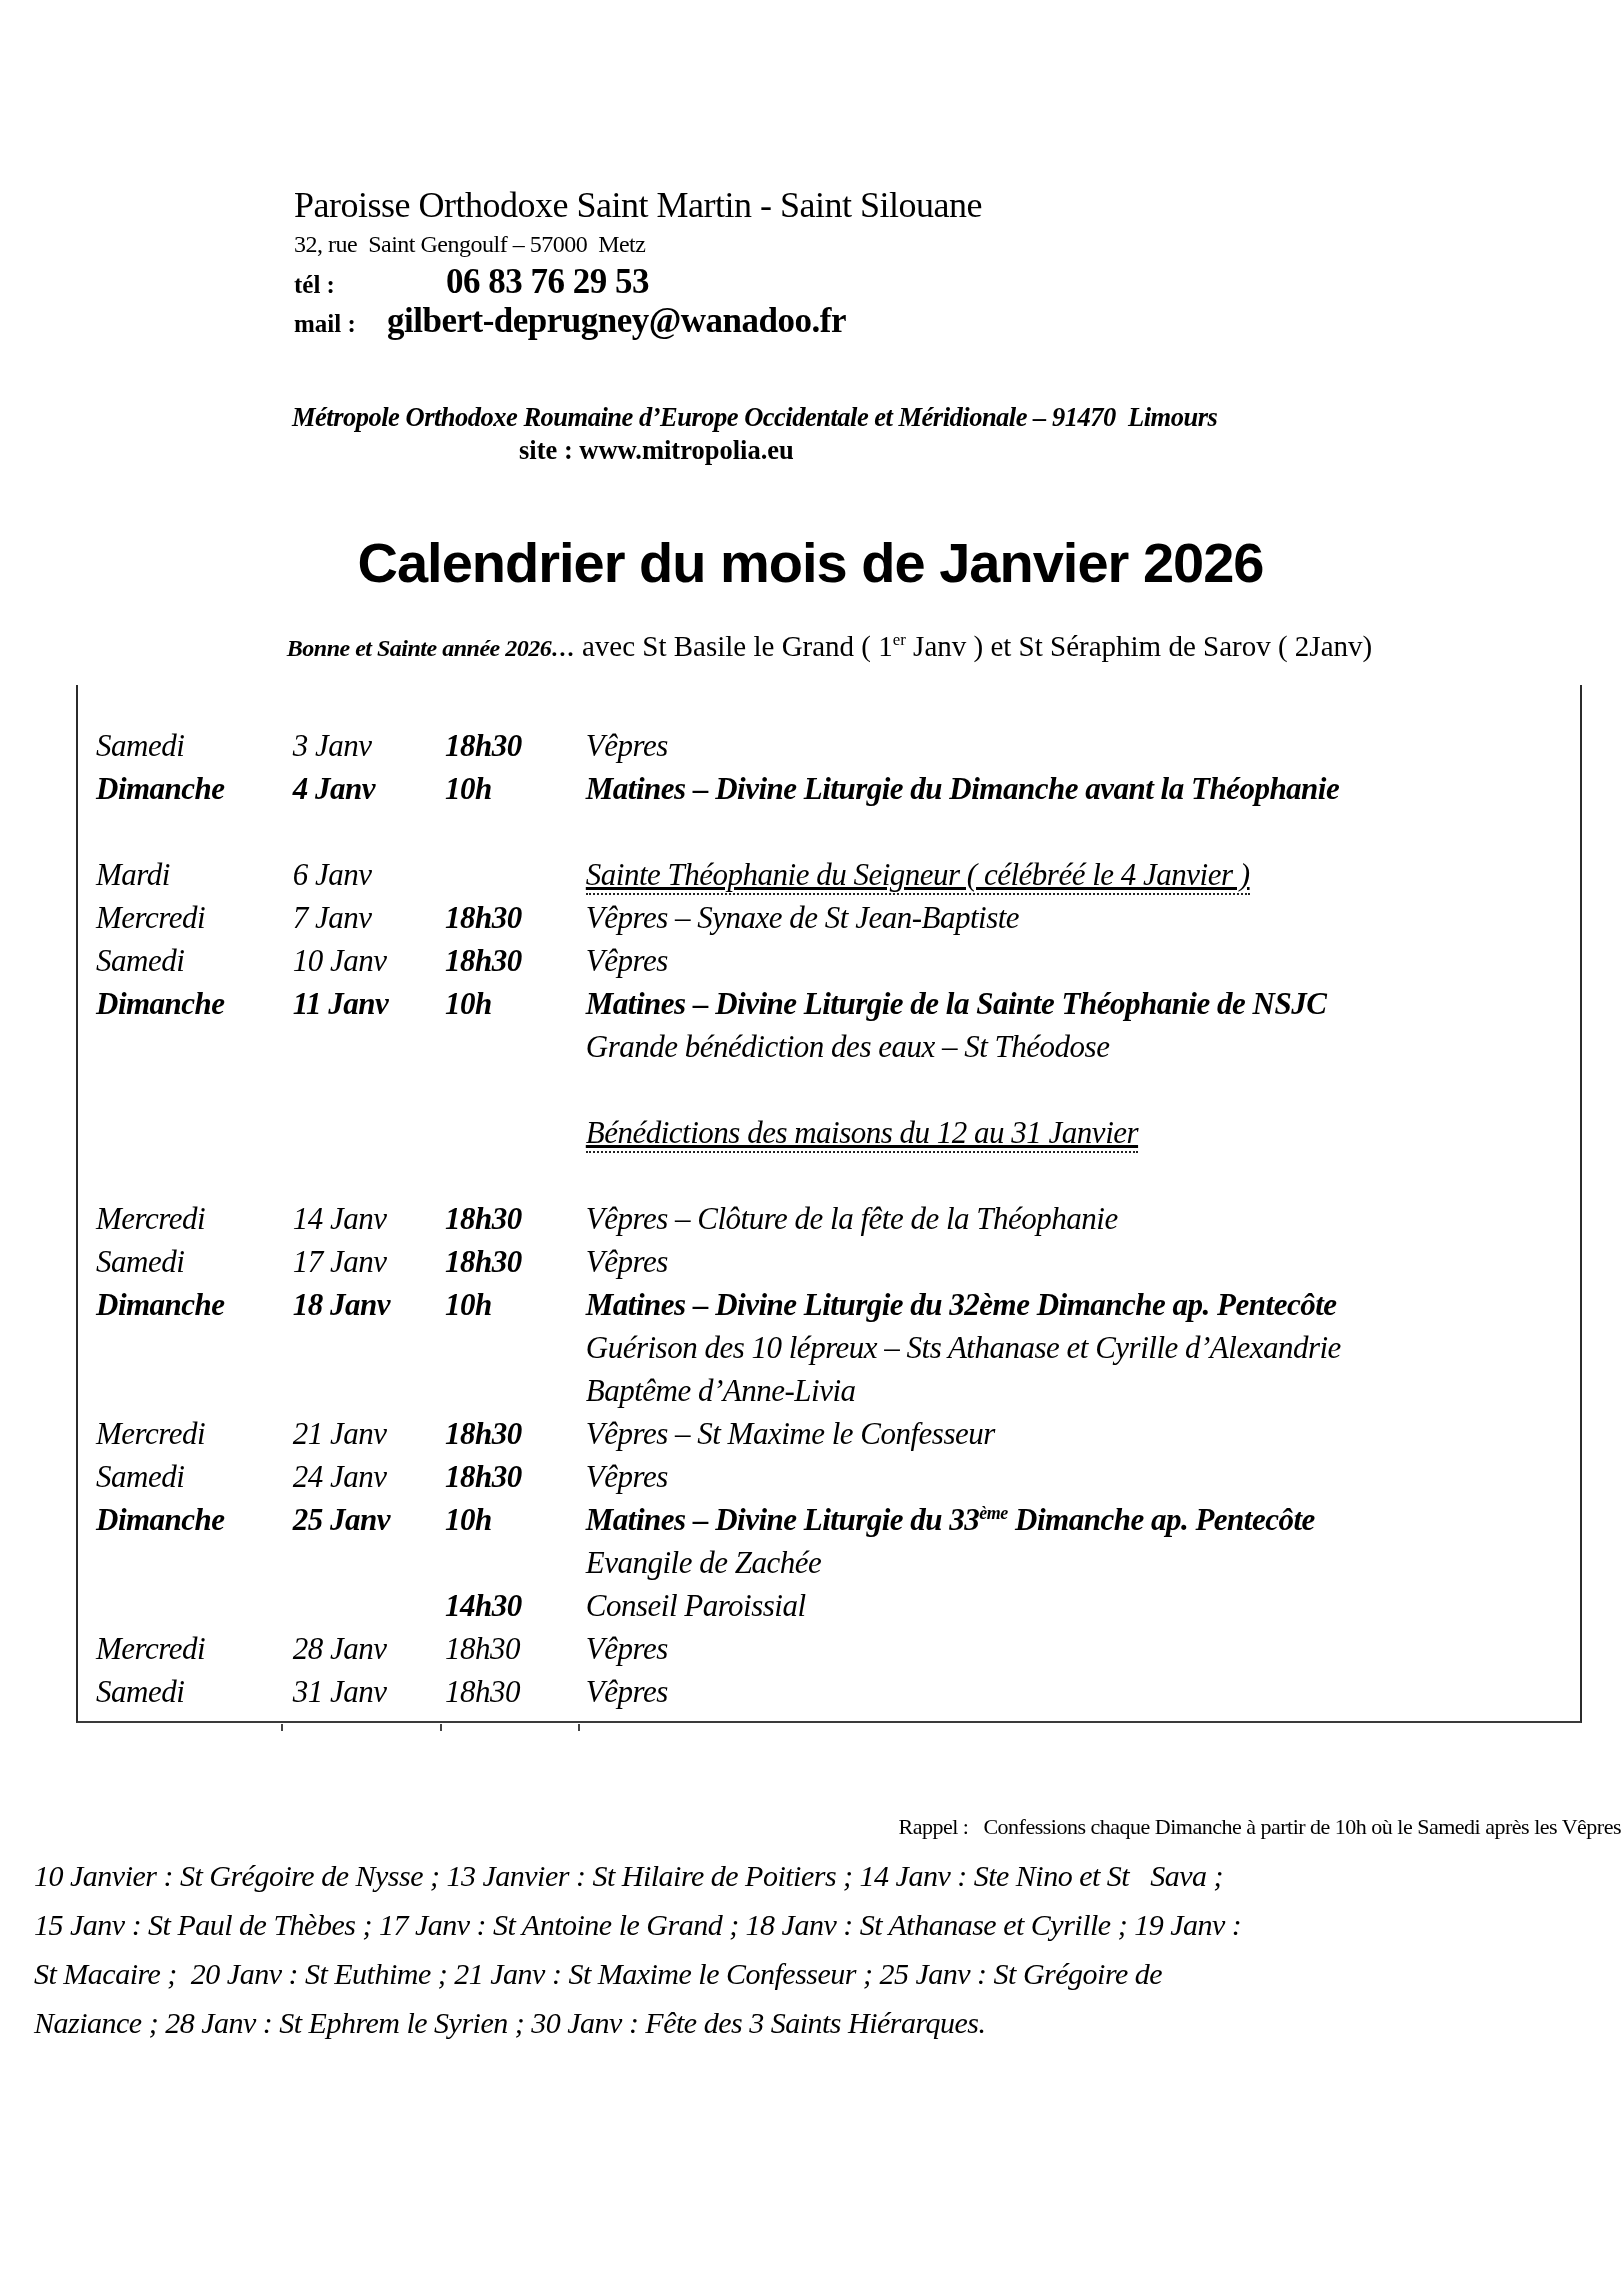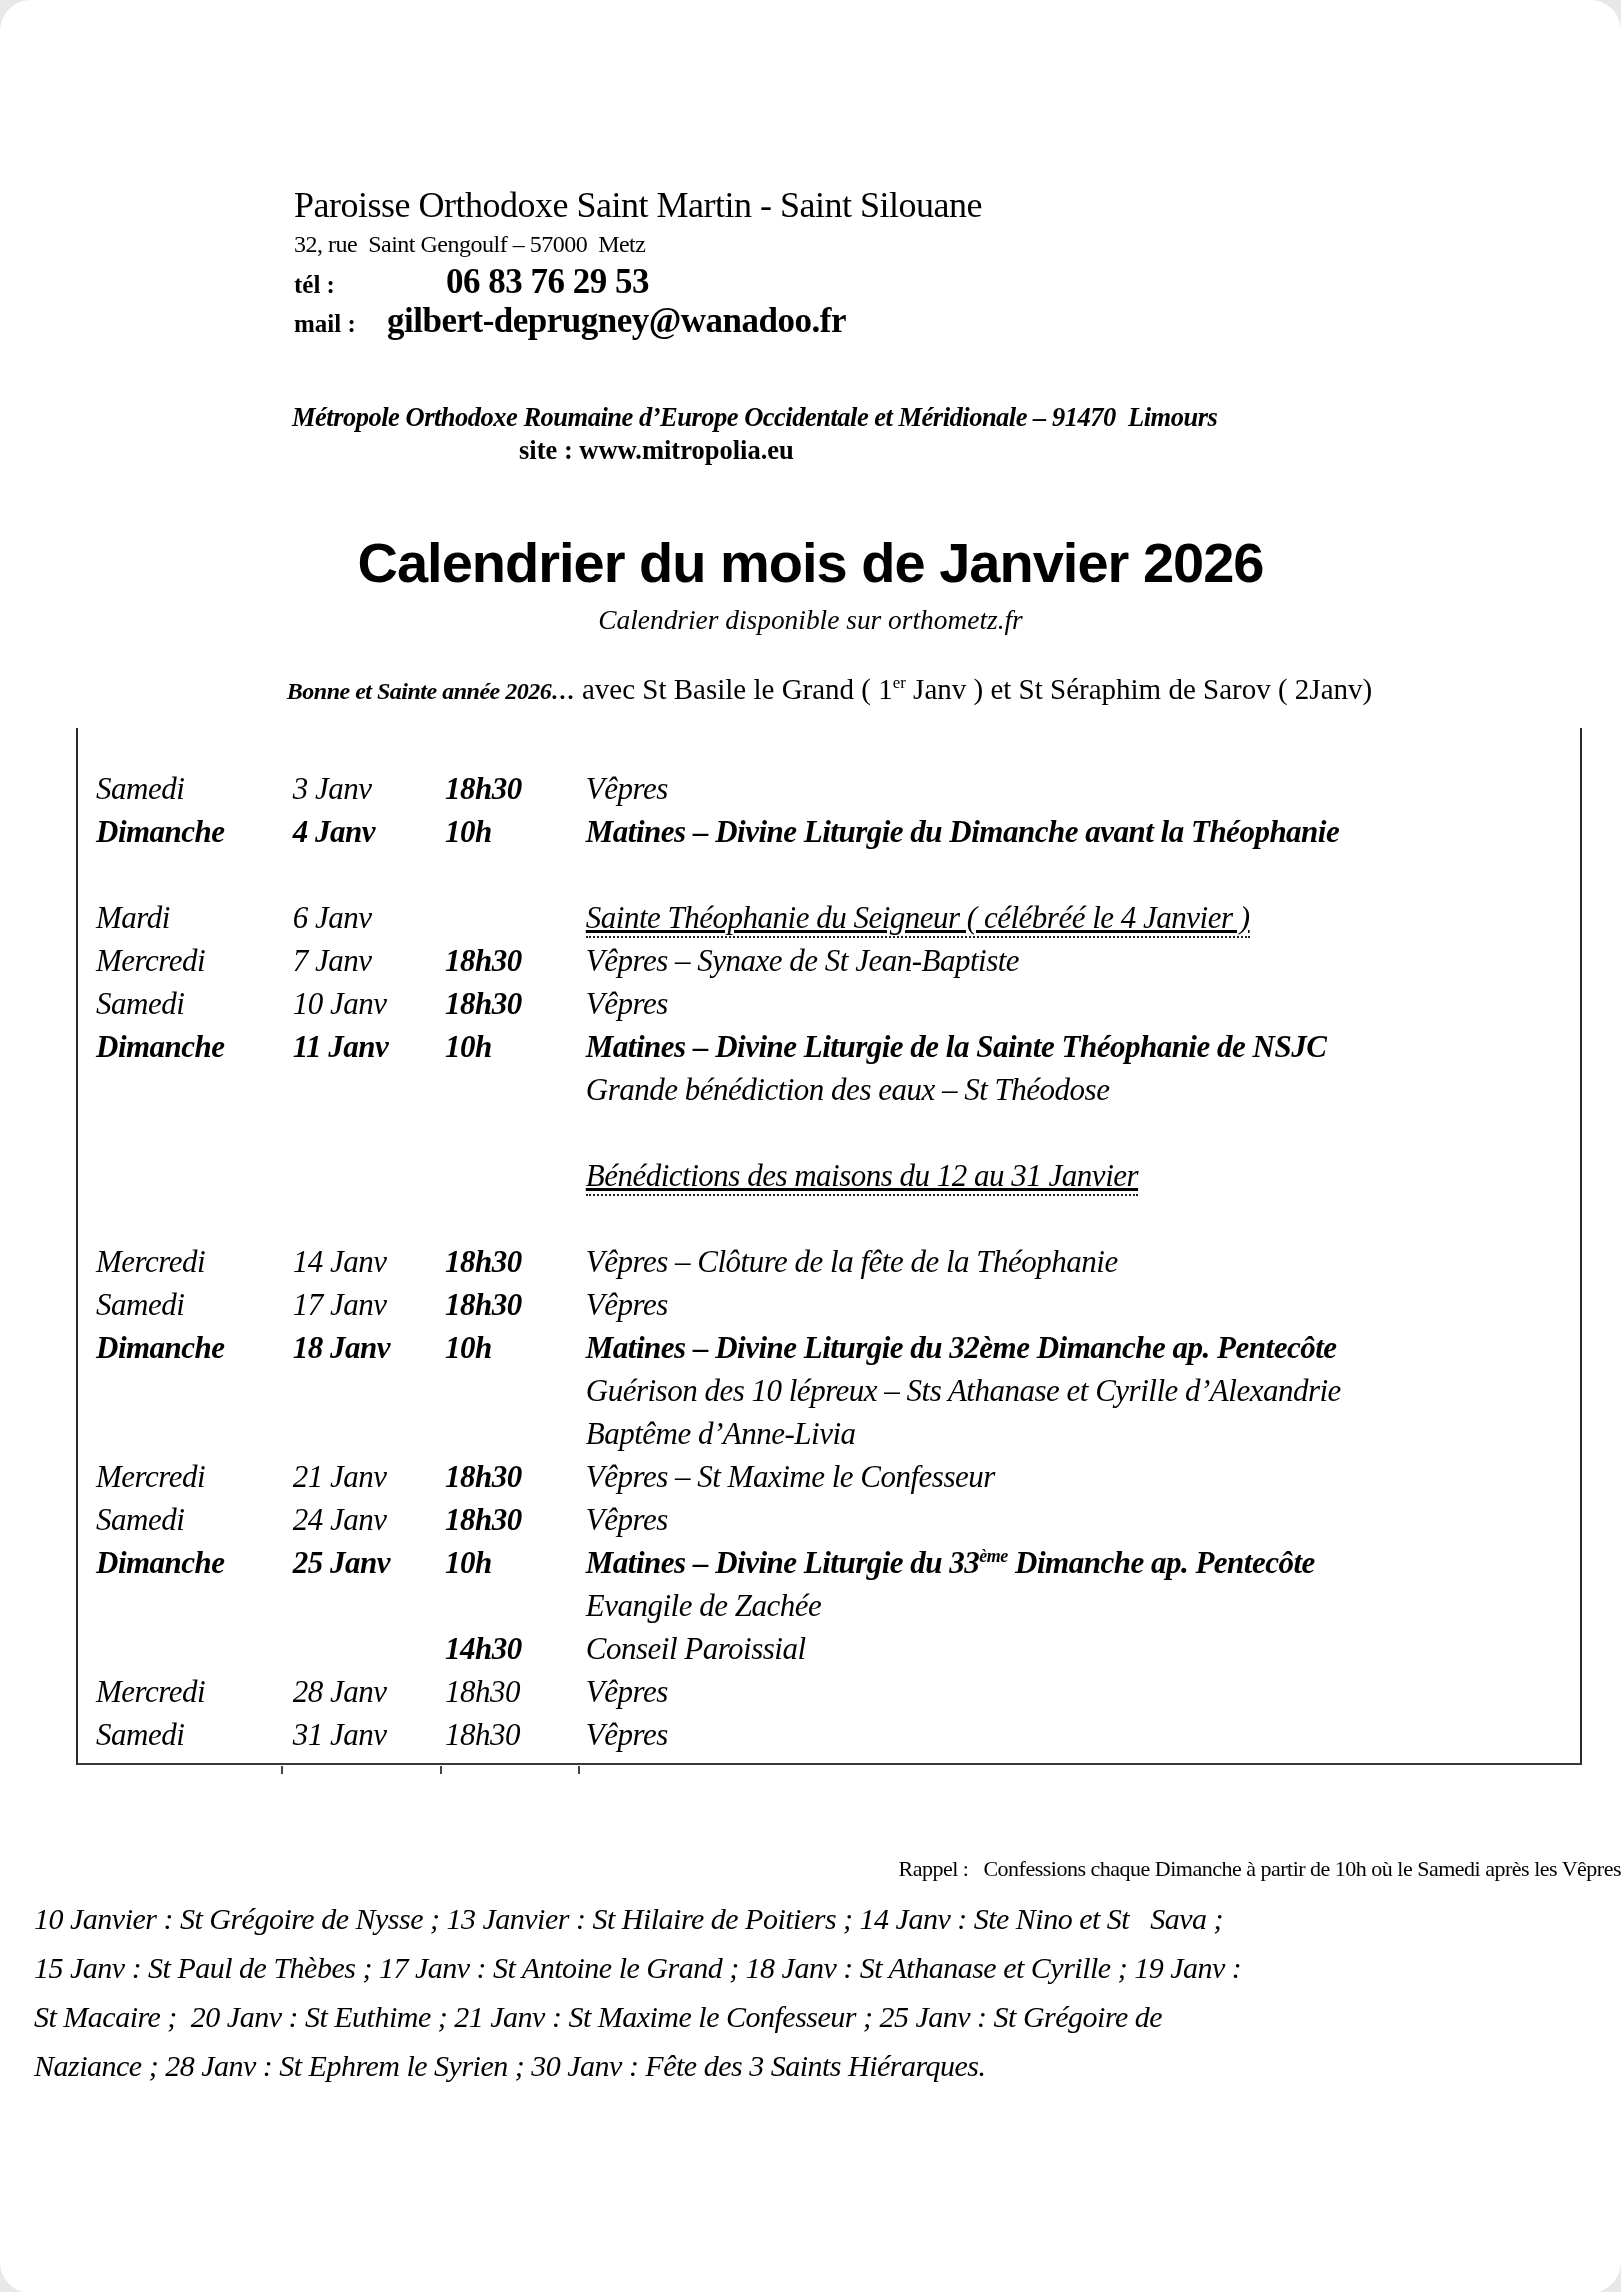--- a/index.html
+++ b/index.html
@@ -4,21 +4,20 @@
 <style>
   html,body{margin:0;padding:0;background:#e8e8e8;}
   .page{
     position:relative;
     width:1621px;height:2293px;
     margin:0 auto;
     background:#ffffff;
     color:#000;
     font-family:"Liberation Serif","DejaVu Serif",serif;
     overflow:hidden;
-    border-radius:31px;
   }
   
   .org-block{margin:186px 0 0 294px;}
   .org-name{font-size:36px;line-height:39px;letter-spacing:-0.5px;white-space:pre;}
   .org-address{font-size:24px;line-height:39px;letter-spacing:-0.5px;white-space:pre;}
   .contact-row{display:flex;align-items:baseline;line-height:36px;white-space:pre;}
   .clabel{font-weight:bold;font-size:25px;}
   .cvalue{font-weight:bold;font-size:35px;letter-spacing:-0.5px;}
   .row-tel .clabel{width:152px;}
   .row-mail .clabel{width:93px;}
@@ -87,21 +86,20 @@
       <span class="cvalue">gilbert-deprugney@wanadoo.fr</span>
     </div>
   </div>
 
   <div class="metro-block">
     <div class="metro-line1">Métropole Orthodoxe Roumaine d’Europe Occidentale et Méridionale – 91470  Limours</div>
     <div class="metro-line2">site : www.mitropolia.eu</div>
   </div>
 
   <div class="doc-title">Calendrier du mois de Janvier 2026</div>
-  <div class="doc-subtitle">Calendrier disponible sur orthometz.fr</div>
 
   <div class="greeting"><span class="g-bold">Bonne et Sainte année 2026…</span><span class="g-rest"> avec St Basile le Grand ( 1<sup>er</sup> Janv ) et St Séraphim de Sarov ( 2Janv)</span></div>
 
   <div class="cal-box">
     <div id="cal-rows">
         <div class="cal-row">
           <div class="cell day">Samedi</div>
           <div class="cell date">3 Janv</div>
           <div class="cell time tbold">18h30</div>
           <div class="cell desc"><span>Vêpres</span></div>

